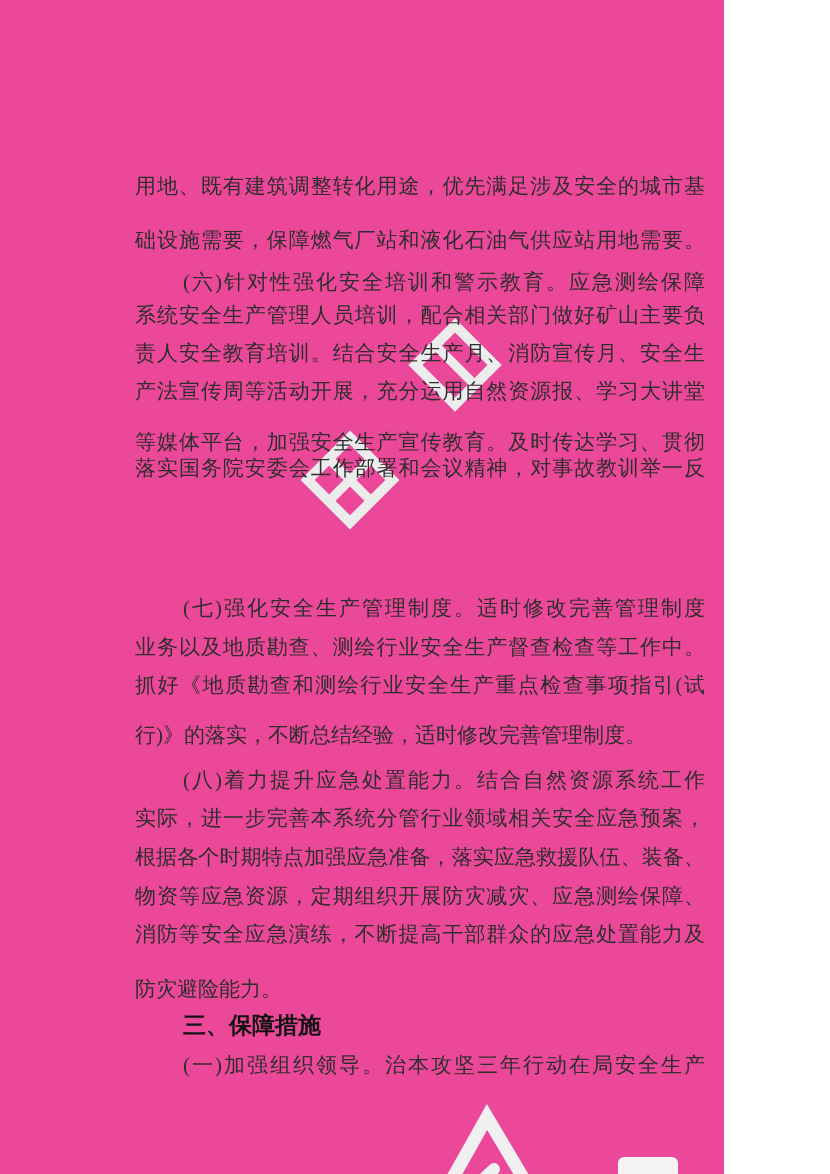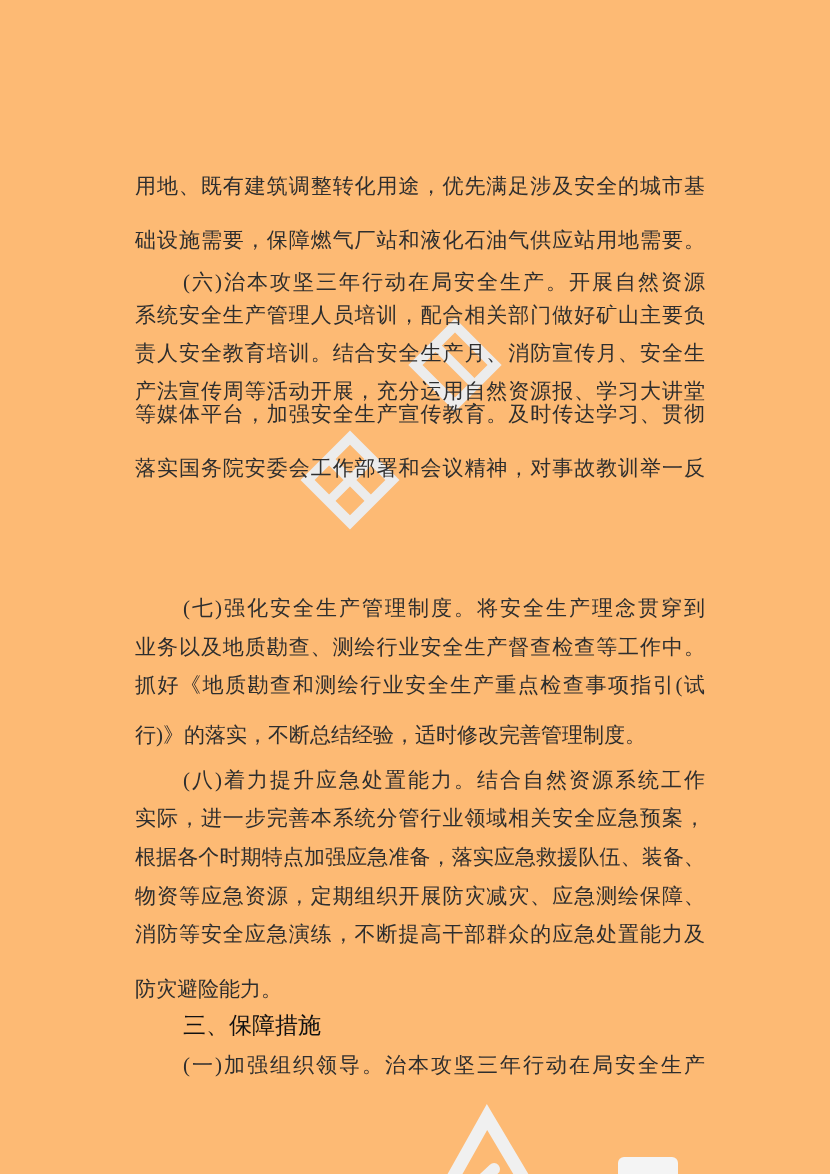--- a/index.html
+++ b/index.html
@@ -2,23 +2,23 @@
 <html><head>
 <meta charset="utf-8">
 <style>
   html, body {
     margin: 0;
     padding: 0;
     background: #ffffff;
   }
   .page {
     position: relative;
-    width: 830px;
+    width: 724px;
     height: 1174px;
-    background: #fdba74;
+    background: #ec4899;
     overflow: hidden;
     font-family: "Liberation Serif", "DejaVu Serif", serif;
   }
   .ln {
     position: absolute;
     left: 135px;
     width: 570px;
     height: 40px;
     line-height: 40px;
     font-size: 21px;
@@ -26,21 +26,21 @@
   }
   .just {
     text-align: justify;
     text-align-last: justify;
   }
   .ind {
     text-indent: 48px;
   }
   .heading {
     font-family: "Liberation Sans", "DejaVu Sans", sans-serif;
-    font-weight: 400;
+    font-weight: 700;
     font-size: 23px;
     color: #111111;
   }
   .wm {
     position: absolute;
     pointer-events: none;
   }
 </style>
 </head>
 <body>
@@ -60,28 +60,28 @@
 
   <svg class="wm" style="left:400px;top:1095px" width="300" height="130" viewBox="0 0 300 130" aria-hidden="true">
     <path d="M87 22 L160 145 L18 145 Z" fill="none" stroke="#f0f0f0" stroke-width="13"></path>
     <path d="M58 108 L94 74 M82 86 L114 104" fill="none" stroke="#f0f0f0" stroke-width="12" stroke-linecap="round"></path>
     <rect x="218" y="62" width="60" height="70" rx="6" fill="#f4f4f4"></rect>
   </svg>
 
   <div class="ln just" style="top:166px">用地、既有建筑调整转化用途，优先满足涉及安全的城市基</div>
   <div class="ln just" style="top:220px">础设施需要，保障燃气厂站和液化石油气供应站用地需要。</div>
 
-  <div class="ln just ind" style="top:262px">(六)治本攻坚三年行动在局安全生产。开展自然资源</div>
+  <div class="ln just ind" style="top:262px">(六)针对性强化安全培训和警示教育。应急测绘保障</div>
   <div class="ln just" style="top:295px">系统安全生产管理人员培训，配合相关部门做好矿山主要负</div>
   <div class="ln just" style="top:333px">责人安全教育培训。结合安全生产月、消防宣传月、安全生</div>
   <div class="ln just" style="top:371px">产法宣传周等活动开展，充分运用自然资源报、学习大讲堂</div>
-  <div class="ln just" style="top:394px">等媒体平台，加强安全生产宣传教育。及时传达学习、贯彻</div>
+  <div class="ln just" style="top:422px">等媒体平台，加强安全生产宣传教育。及时传达学习、贯彻</div>
   <div class="ln just" style="top:448px">落实国务院安委会工作部署和会议精神，对事故教训举一反</div>
 
-  <div class="ln just ind" style="top:588px">(七)强化安全生产管理制度。将安全生产理念贯穿到</div>
+  <div class="ln just ind" style="top:588px">(七)强化安全生产管理制度。适时修改完善管理制度</div>
   <div class="ln just" style="top:627px">业务以及地质勘查、测绘行业安全生产督查检查等工作中。</div>
   <div class="ln" style="top:715px">行)》的落实，不断总结经验，适时修改完善管理制度。</div>
   <div class="ln just" style="top:665px">抓好《地质勘查和测绘行业安全生产重点检查事项指引(试</div>
 
   <div class="ln just ind" style="top:760px">(八)着力提升应急处置能力。结合自然资源系统工作</div>
   <div class="ln just" style="top:798px">实际，进一步完善本系统分管行业领域相关安全应急预案，</div>
   <div class="ln just" style="top:837px">根据各个时期特点加强应急准备，落实应急救援队伍、装备、</div>
   <div class="ln just" style="top:914px">消防等安全应急演练，不断提高干部群众的应急处置能力及</div>
   <div class="ln just" style="top:876px">物资等应急资源，定期组织开展防灾减灾、应急测绘保障、</div>
   <div class="ln" style="top:969px">防灾避险能力。</div>

